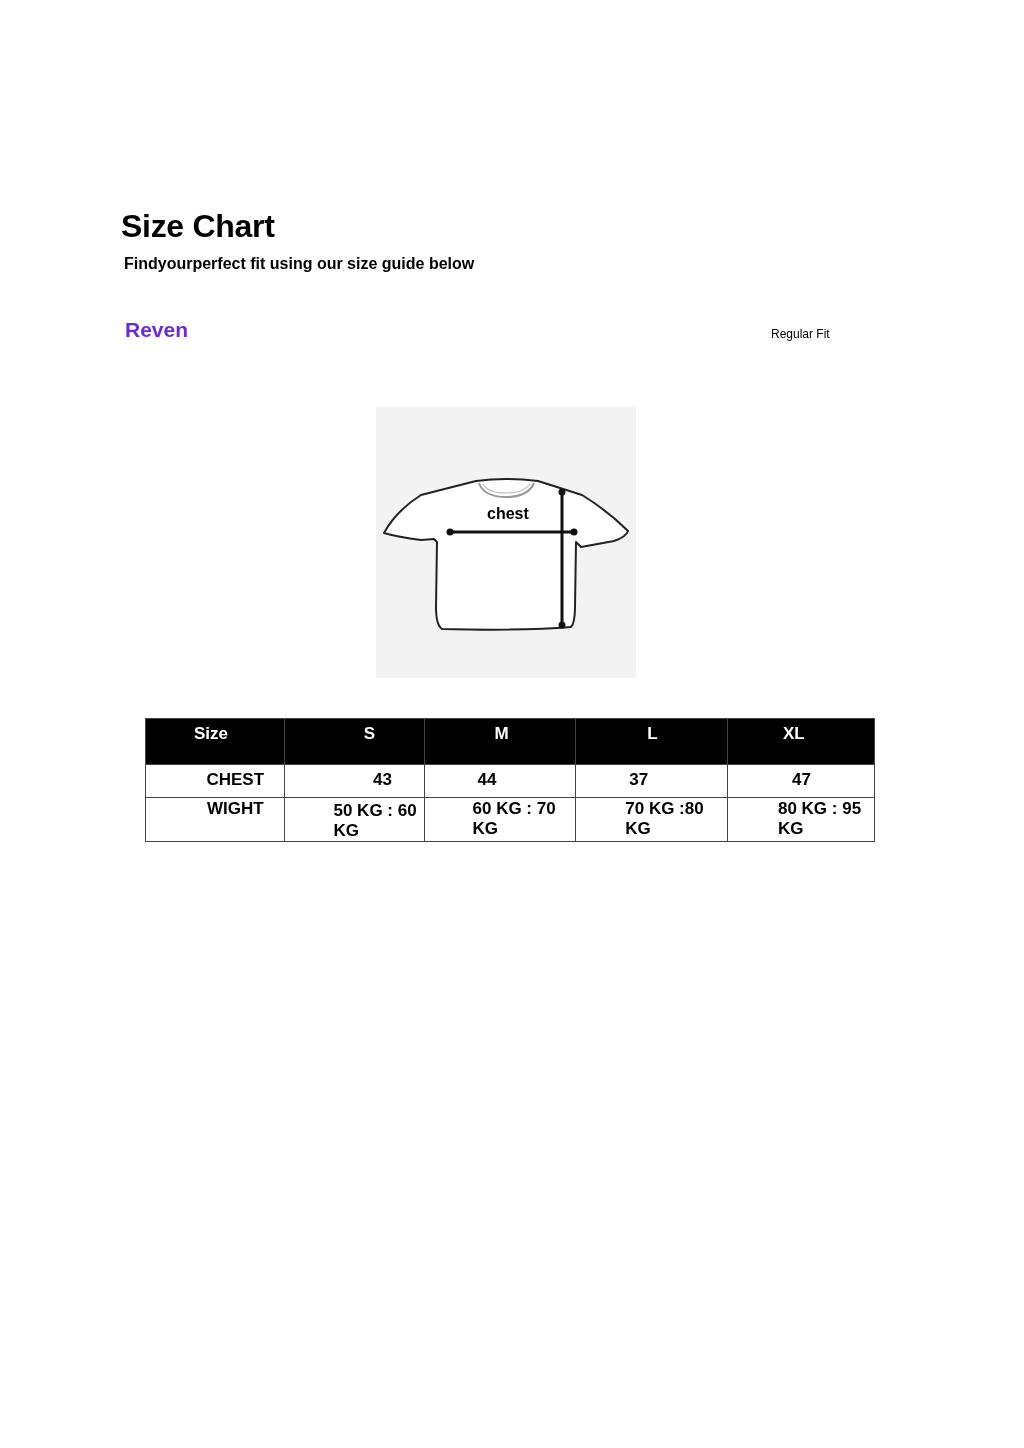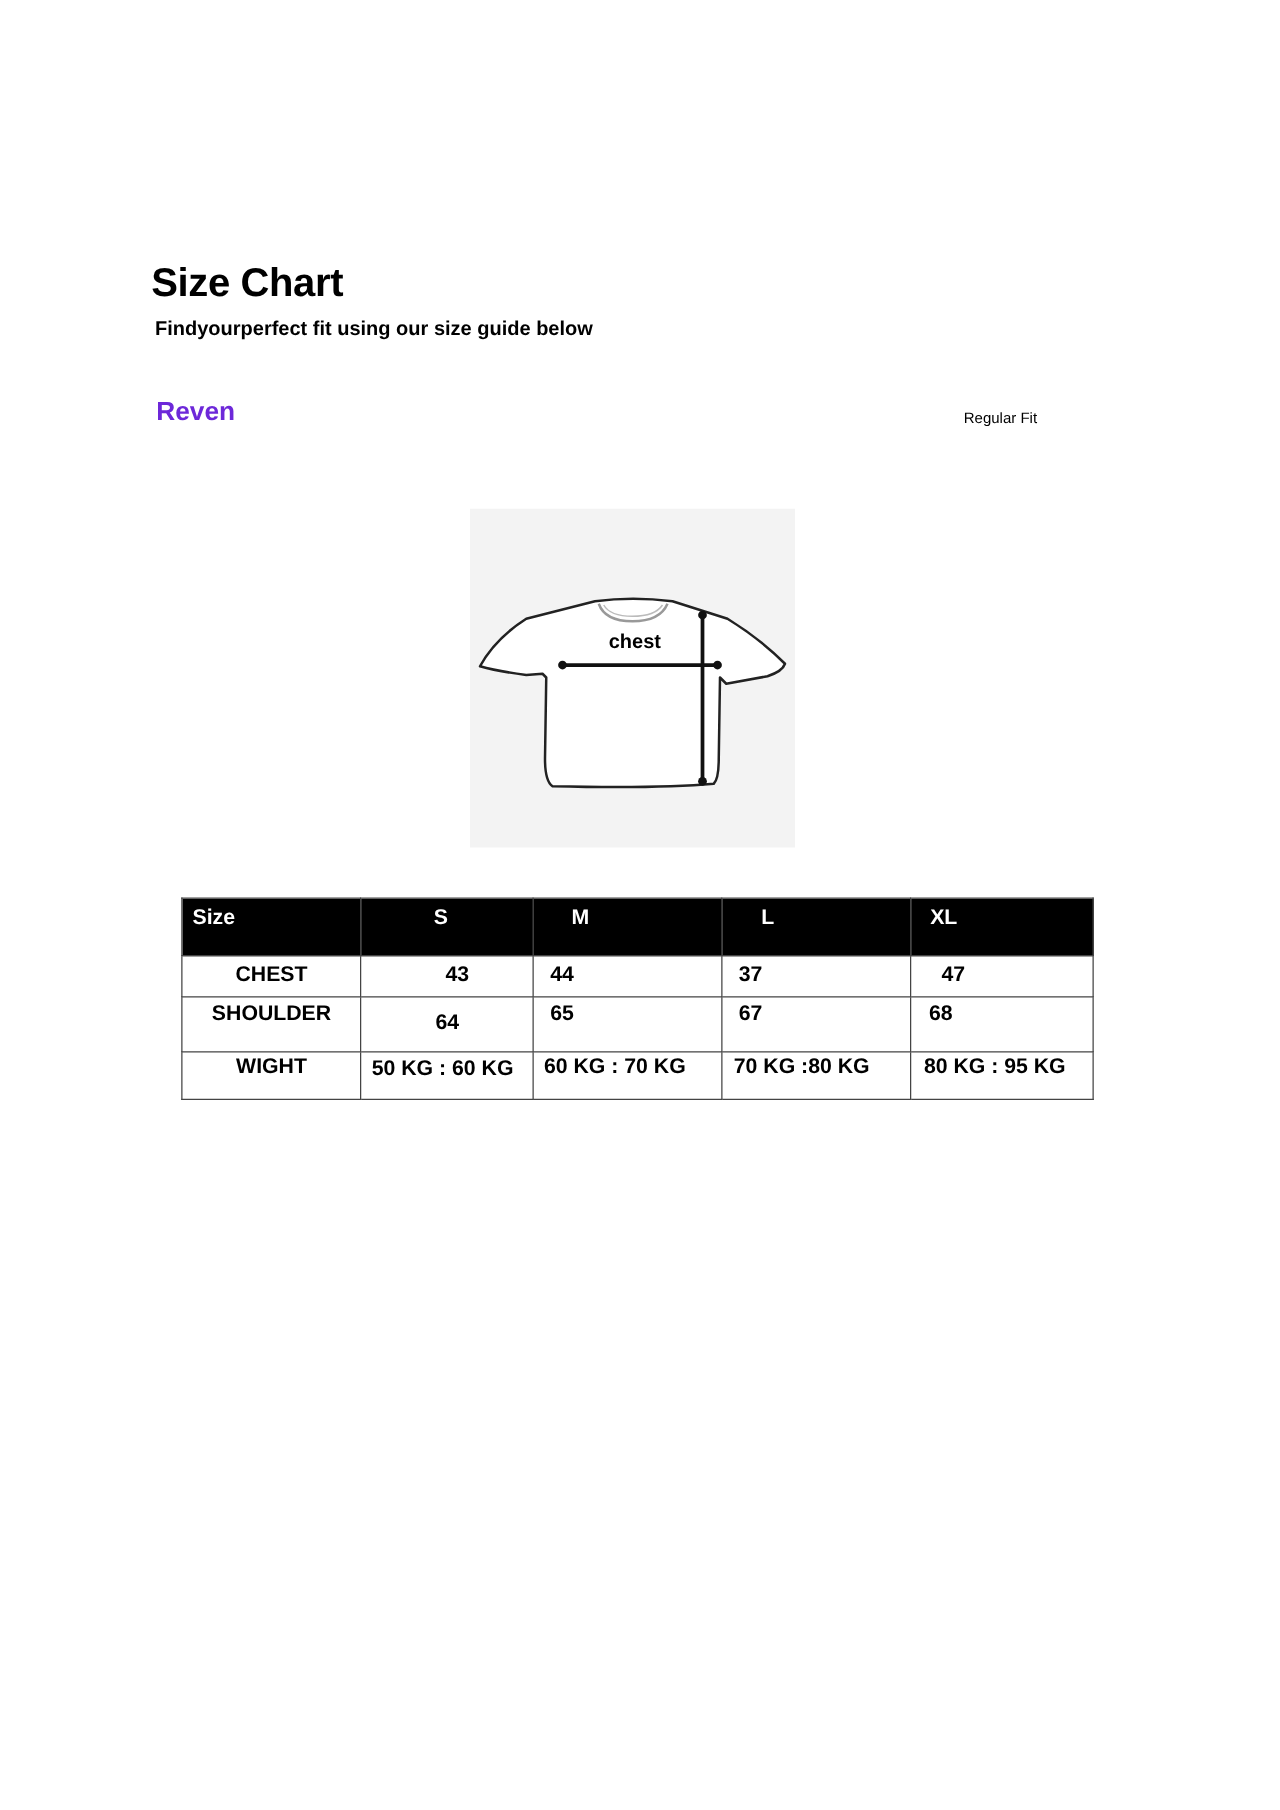--- a/index.html
+++ b/index.html
@@ -16,21 +16,21 @@
   .diagram svg { position:absolute; left:0; top:0; }
   .chest-label { position:absolute; left:111px; top:98px; font-size:16px; font-weight:bold; }
   table.size-table {
     position:absolute; left:145px; top:718px; border-collapse:collapse; width:730px;
     font-size:17px; font-weight:bold;
   }
   table.size-table td, table.size-table th {
     border:1px solid #444; width:146px; padding:0; vertical-align:top;
   }
   table.size-table th { background:#000; color:#fff; height:45px; text-align:left; font-weight:bold; }
-  table.size-table th span, table.size-table td span { display:block; padding-top:5px; }
+  table.size-table th span, table.size-table td span { display:block; padding-top:5px;margin-left:40px; }
   .r1 td { height:32px; }
   .r2 td { height:38px; }
   .r3 td { height:37px; }
   .c-left { padding-left:8px !important; }
 </style>
 </head>
 <body>
 
 <div class="title">Size Chart</div>
 <div class="subtitle">Findyourperfect fit using our size guide below</div>
@@ -85,37 +85,20 @@
     <td style="padding-left:13px">
           <span>44</span>
         </td>
     <td style="padding-left:13px">
           <span>37</span>
         </td>
     <td style="padding-left:24px">
           <span>47</span>
         </td>
   </tr>
-  <tr class="r2">
-    <td style="text-align:center">
-          <span style="padding-top:3px">SHOULDER</span>
-        </td>
-    <td style="text-align:center;padding-top:5px">
-          <span>64</span>
-        </td>
-    <td style="padding-left:13px">
-          <span style="padding-top:3px">65</span>
-        </td>
-    <td style="padding-left:13px">
-          <span style="padding-top:3px">67</span>
-        </td>
-    <td style="padding-left:14px">
-          <span style="padding-top:3px">68</span>
-        </td>
-  </tr>
   <tr class="r3">
     <td style="text-align:center">
           <span style="padding-top:1px">WIGHT</span>
         </td>
     <td style="padding-left:8px">
           <span style="padding-top:3px">50 KG : 60 KG</span>
         </td>
     <td style="padding-left:8px">
           <span style="padding-top:1px">60 KG : 70 KG</span>
         </td>

